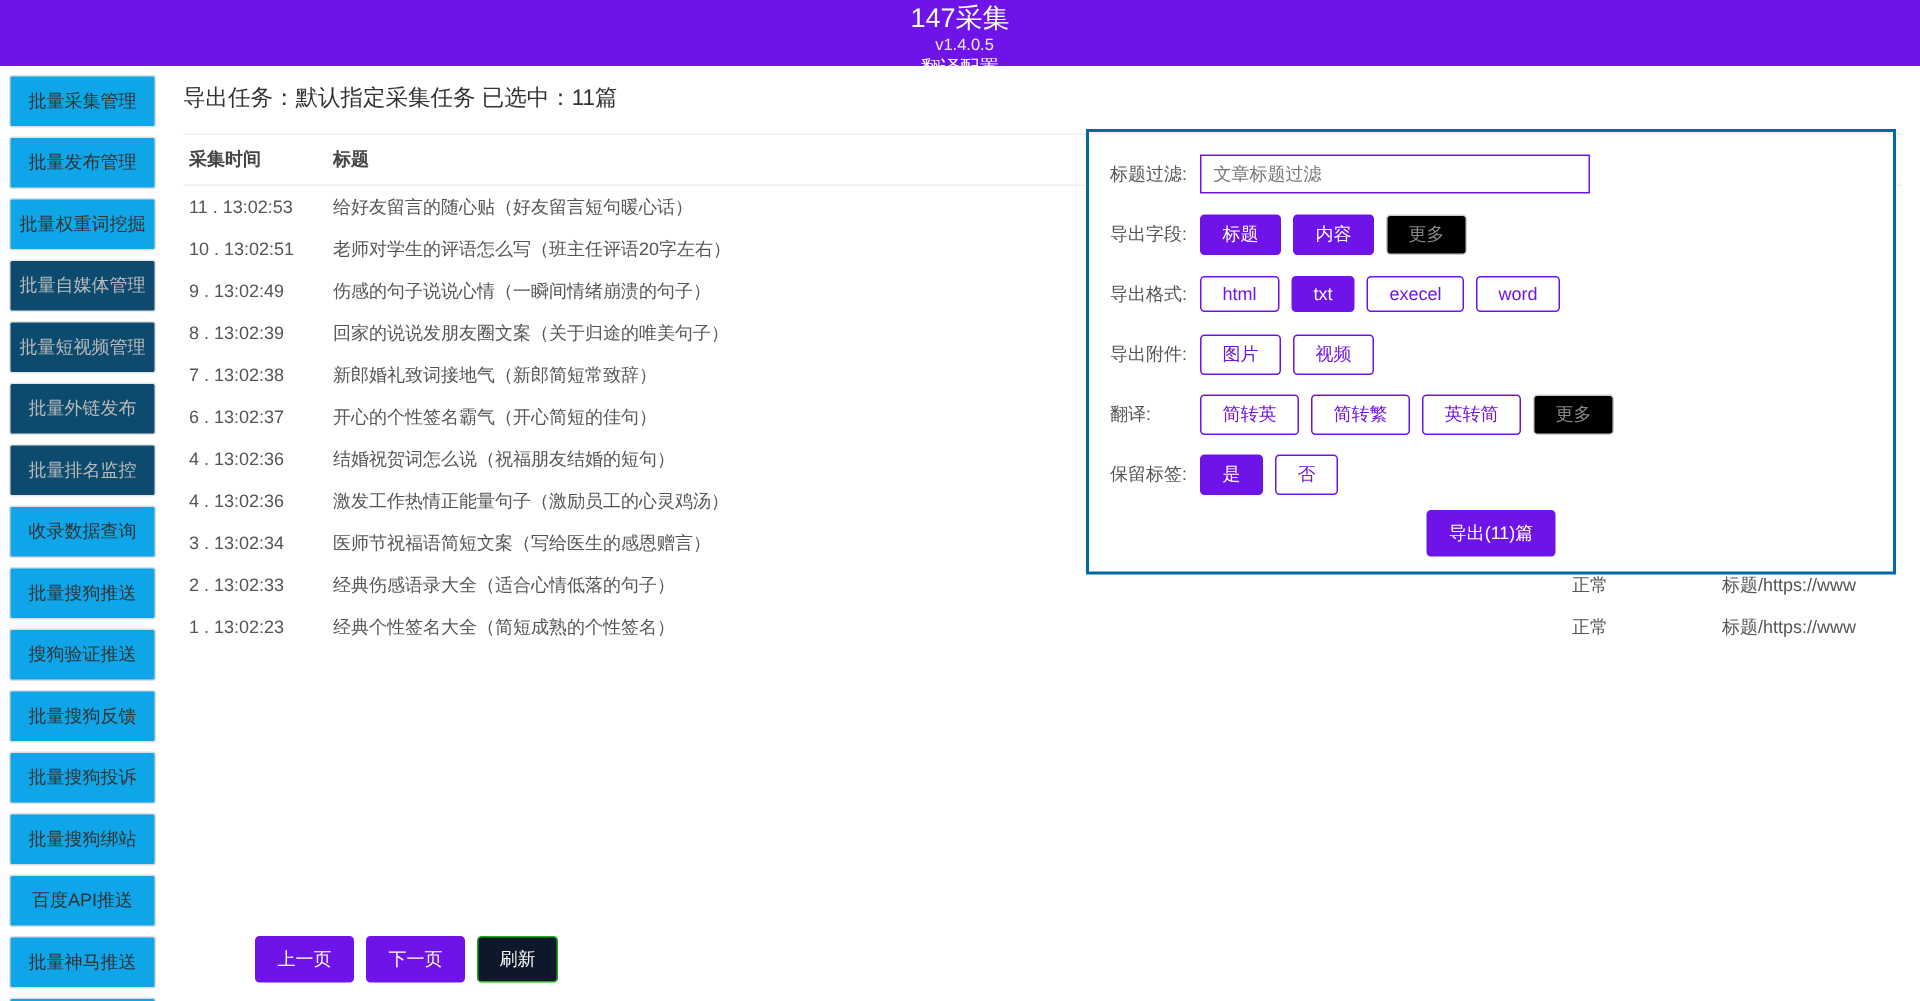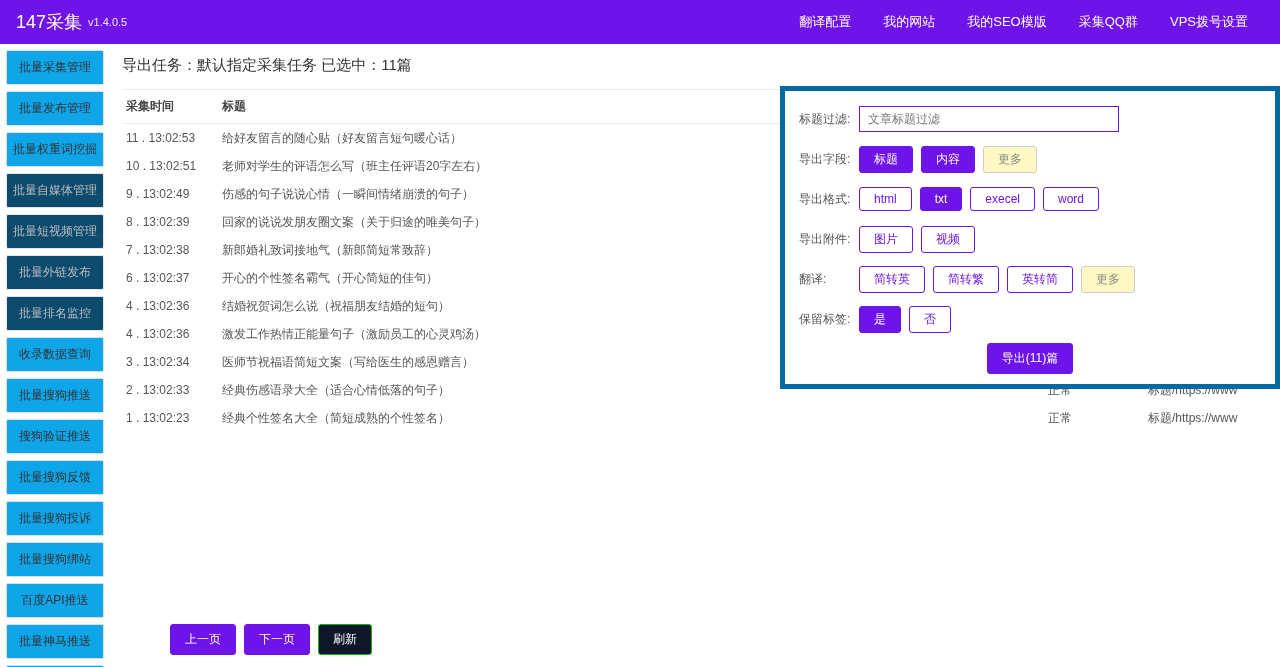--- a/index.html
+++ b/index.html
@@ -11,20 +11,21 @@
       height: 667px;
       overflow: hidden;
     }
     .topbar {
       background: #6f14e8;
       color: #fff;
       height: 44px;
       display: flex;
       align-items: center;
       padding: 0 16px;
+      flex-direction: column;
     }
     .topbar .brand { font-size: 18px; font-weight: 500; }
     .topbar .version { font-size: 11px; margin-left: 6px; opacity: 0.9; }
     .topbar .spacer { flex: 1; }
     .topbar .navlink {
       color: #fff;
       padding: 0 16px;
       font-size: 13px;
       cursor: pointer;
       height: 44px;
@@ -107,28 +108,28 @@
       border-radius: 3px;
       font-size: 12px;
       cursor: pointer;
       border: 1px solid transparent;
       background: #fff;
       color: #333;
     }
     .btn-purple { background: #6f14e8; color: #fff; border-color: #6f14e8; }
     .btn-green { background: #0f172a; color: #fff; border-color: #1aad19; }
     .btn-outline { background: #fff; border: 1px solid #6f14e8; color: #6f14e8; }
-    .btn-outline-gray { background: #fef9c3; border: 1px solid #ccc; color: #888; }
+    .btn-outline-gray { background: #000000; border: 1px solid #ccc; color: #888; }
     
     .panel {
       position: absolute;
       top: 42px;
-      right: 0;
-      width: 500px;
-      border: 5px solid #0369a1;
+      right: 16px;
+      width: 540px;
+      border: 2px solid #0369a1;
       background: #fff;
       padding: 10px 14px 10px 14px;
     }
     .panel-row {
       display: flex;
       align-items: center;
       min-height: 36px;
       margin-bottom: 4px;
     }
     .panel-label {

